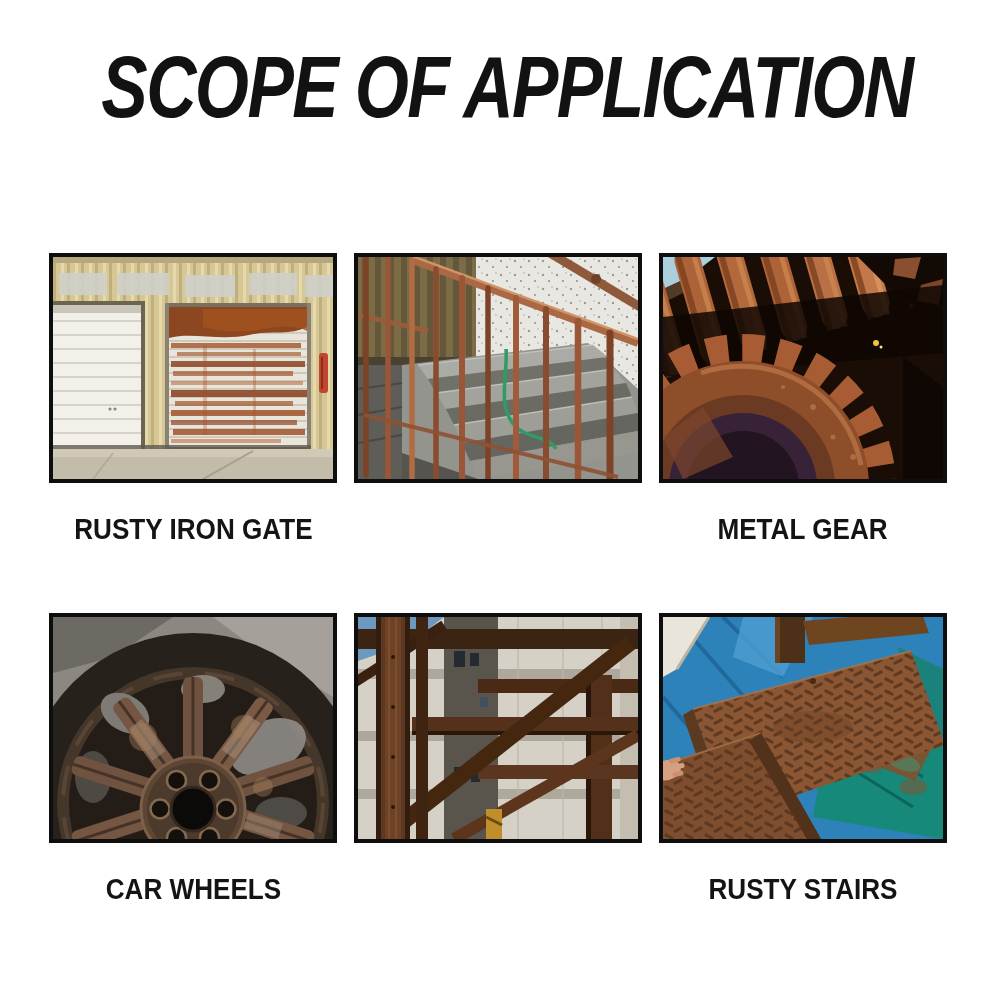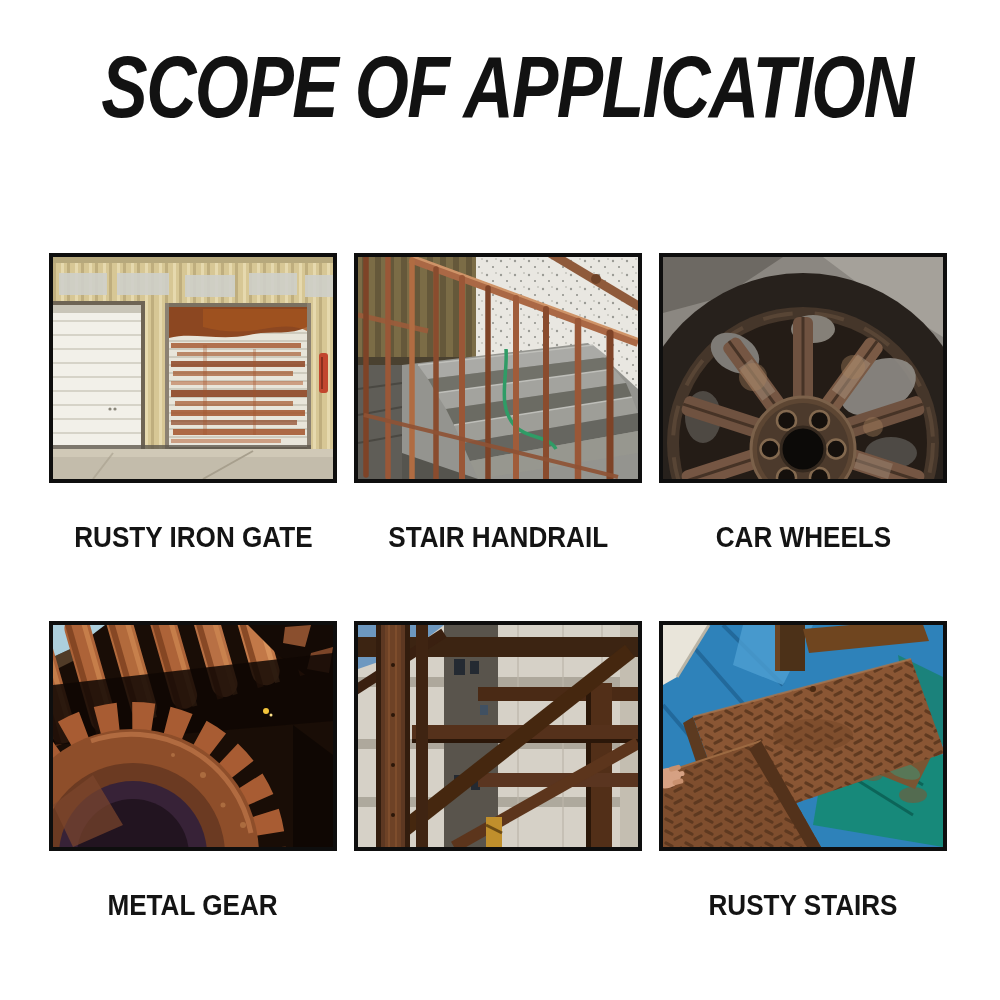--- a/index.html
+++ b/index.html
@@ -42,21 +42,21 @@
     column-gap:17px;row-gap:66px;
   }
   figure.cell{margin:0;padding:0;}
   .frame{
     width:280px;height:222px;
     border:4px solid #0e0e0e;
     background:#888;
   }
   .frame svg{display:block;width:280px;height:222px;}
   figcaption.caption{
-    margin-top:36px;height:36px;line-height:36px;
+    margin-top:28px;height:36px;line-height:36px;
     text-align:center;
   }
   figcaption.caption > span{
     display:inline-block;white-space:nowrap;
     font-size:29px;font-weight:bold;
     transform:scaleX(0.90);transform-origin:center;
     color:#141414;
   }
 </style>
 </head>
@@ -226,112 +226,20 @@
             <line x1="104" y1="21" x2="104" y2="222" stroke="#9a5737" stroke-width="6"></line>
             <line x1="130" y1="31" x2="130" y2="222" stroke="#7e4327" stroke-width="5.5"></line>
             <line x1="158" y1="41" x2="158" y2="222" stroke="#a05c3a" stroke-width="6"></line>
             <line x1="188" y1="52" x2="188" y2="222" stroke="#8a4c2e" stroke-width="6"></line>
             <line x1="220" y1="64" x2="220" y2="222" stroke="#9a5737" stroke-width="6.5"></line>
             <line x1="252" y1="76" x2="252" y2="222" stroke="#7e4327" stroke-width="7"></line>
           </g>
           <line x1="6" y1="158" x2="260" y2="220" stroke="#8f5234" stroke-width="4" opacity="0.9"></line>
         </svg>
       </div>
-      <figcaption class="caption">
-        <span>STAIR HANDRAIL</span>
-      </figcaption>
-    </figure>
-
-    <figure class="cell">
-      <div class="frame">
-        <svg viewBox="0 0 280 222">
-          <rect width="280" height="222" fill="#8b8781"></rect>
-          <polygon points="0,0 120,0 60,40 0,56" fill="#6d6963"></polygon>
-          <polygon points="160,0 280,0 280,80 200,30" fill="#a5a19a"></polygon>
-          <circle cx="140" cy="186" r="170" fill="#27211c"></circle>
-          <circle cx="140" cy="186" r="136" fill="#45362a"></circle>
-          <circle cx="140" cy="186" r="130" fill="none" stroke="#6b5440" stroke-width="4" stroke-dasharray="30 22" opacity="0.5"></circle>
-          <circle cx="140" cy="186" r="124" fill="#241c16"></circle>
-
-          <ellipse cx="215" cy="130" rx="40" ry="26" fill="#8f8c86" opacity="0.9" transform="rotate(-25 215 130)"></ellipse>
-          <ellipse cx="72" cy="96" rx="26" ry="18" fill="#7e7b76" transform="rotate(30 72 96)"></ellipse>
-          <ellipse cx="150" cy="72" rx="22" ry="14" fill="#858078"></ellipse>
-          <ellipse cx="40" cy="160" rx="18" ry="26" fill="#6b6862" opacity="0.6"></ellipse>
-          <ellipse cx="228" cy="196" rx="26" ry="16" fill="#4e4a45"></ellipse>
-
-          <g>
-            <g transform="translate(140,186) rotate(-162)">
-                <rect x="30" y="-10" width="96" height="20" rx="6" fill="#6f5240"></rect>
-                <rect x="30" y="-1.5" width="96" height="3" fill="#463326"></rect>
-              </g>
-            <g transform="translate(140,186) rotate(-126)">
-                <rect x="30" y="-10" width="96" height="20" rx="6" fill="#755643"></rect>
-                <rect x="30" y="-1.5" width="96" height="3" fill="#463326"></rect>
-                <rect x="58" y="-8" width="40" height="16" fill="#9b8673" opacity="0.55"></rect>
-              </g>
-            <g transform="translate(140,186) rotate(-90)">
-                <rect x="30" y="-10" width="96" height="20" rx="6" fill="#6f5240"></rect>
-                <rect x="30" y="-1.5" width="96" height="3" fill="#463326"></rect>
-              </g>
-            <g transform="translate(140,186) rotate(-54)">
-                <rect x="30" y="-10" width="96" height="20" rx="6" fill="#7a5a45"></rect>
-                <rect x="30" y="-1.5" width="96" height="3" fill="#463326"></rect>
-                <rect x="60" y="-8" width="44" height="16" fill="#a18b76" opacity="0.6"></rect>
-              </g>
-            <g transform="translate(140,186) rotate(-18)">
-                <rect x="30" y="-10" width="96" height="20" rx="6" fill="#6f5240"></rect>
-                <rect x="30" y="-1.5" width="96" height="3" fill="#463326"></rect>
-              </g>
-            <g transform="translate(140,186) rotate(18)">
-                <rect x="30" y="-10" width="96" height="20" rx="6" fill="#755643"></rect>
-                <rect x="30" y="-1.5" width="96" height="3" fill="#463326"></rect>
-                <rect x="56" y="-8" width="36" height="16" fill="#9b8673" opacity="0.5"></rect>
-              </g>
-            <g transform="translate(140,186) rotate(54)">
-                <rect x="30" y="-10" width="96" height="20" rx="6" fill="#6f5240"></rect>
-                <rect x="30" y="-1.5" width="96" height="3" fill="#463326"></rect>
-              </g>
-            <g transform="translate(140,186) rotate(90)">
-                <rect x="30" y="-10" width="96" height="20" rx="6" fill="#755643"></rect>
-                <rect x="30" y="-1.5" width="96" height="3" fill="#463326"></rect>
-              </g>
-            <g transform="translate(140,186) rotate(126)">
-                <rect x="30" y="-10" width="96" height="20" rx="6" fill="#6f5240"></rect>
-                <rect x="30" y="-1.5" width="96" height="3" fill="#463326"></rect>
-              </g>
-            <g transform="translate(140,186) rotate(162)">
-                <rect x="30" y="-10" width="96" height="20" rx="6" fill="#755643"></rect>
-                <rect x="30" y="-1.5" width="96" height="3" fill="#463326"></rect>
-              </g>
-          </g>
-          <g fill="#a8835f" opacity="0.4">
-            <circle cx="90" cy="120" r="14"></circle>
-              <circle cx="190" cy="110" r="12"></circle>
-            <circle cx="120" cy="226" r="16"></circle>
-              <circle cx="210" cy="170" r="10"></circle>
-          </g>
-
-          <circle cx="140" cy="192" r="52" fill="#5d4633"></circle>
-          <circle cx="140" cy="192" r="52" fill="none" stroke="#7b614a" stroke-width="3"></circle>
-          <circle cx="140" cy="192" r="46" fill="#4c3a2c"></circle>
-          <g fill="#15100c" stroke="#83694f" stroke-width="2.5">
-            <circle cx="173" cy="192" r="9.5"></circle>
-            <circle cx="156.5" cy="220.6" r="9.5"></circle>
-            <circle cx="123.5" cy="220.6" r="9.5"></circle>
-            <circle cx="107" cy="192" r="9.5"></circle>
-            <circle cx="123.5" cy="163.4" r="9.5"></circle>
-            <circle cx="156.5" cy="163.4" r="9.5"></circle>
-          </g>
-          <circle cx="140" cy="192" r="22" fill="#0c0a08"></circle>
-          <circle cx="140" cy="192" r="22" fill="none" stroke="#35291f" stroke-width="3"></circle>
-        </svg>
-      </div>
-      <figcaption class="caption">
-        <span>CAR WHEELS</span>
-      </figcaption>
     </figure>
 
     <figure class="cell">
       <div class="frame">
         <svg viewBox="0 0 280 222">
           <rect width="280" height="222" fill="#190d06"></rect>
           <polygon points="0,0 52,0 26,20 0,32" fill="#accfdd"></polygon>
           <polygon points="0,32 26,20 40,26 0,46" fill="#8a6a48" opacity="0.5"></polygon>
 
           <g transform="rotate(-16 140 40)">
@@ -384,20 +292,109 @@
         </svg>
       </div>
       <figcaption class="caption">
         <span>METAL GEAR</span>
       </figcaption>
     </figure>
 
     <figure class="cell">
       <div class="frame">
         <svg viewBox="0 0 280 222">
+          <rect width="280" height="222" fill="#8b8781"></rect>
+          <polygon points="0,0 120,0 60,40 0,56" fill="#6d6963"></polygon>
+          <polygon points="160,0 280,0 280,80 200,30" fill="#a5a19a"></polygon>
+          <circle cx="140" cy="186" r="170" fill="#27211c"></circle>
+          <circle cx="140" cy="186" r="136" fill="#45362a"></circle>
+          <circle cx="140" cy="186" r="130" fill="none" stroke="#6b5440" stroke-width="4" stroke-dasharray="30 22" opacity="0.5"></circle>
+          <circle cx="140" cy="186" r="124" fill="#241c16"></circle>
+
+          <ellipse cx="215" cy="130" rx="40" ry="26" fill="#8f8c86" opacity="0.9" transform="rotate(-25 215 130)"></ellipse>
+          <ellipse cx="72" cy="96" rx="26" ry="18" fill="#7e7b76" transform="rotate(30 72 96)"></ellipse>
+          <ellipse cx="150" cy="72" rx="22" ry="14" fill="#858078"></ellipse>
+          <ellipse cx="40" cy="160" rx="18" ry="26" fill="#6b6862" opacity="0.6"></ellipse>
+          <ellipse cx="228" cy="196" rx="26" ry="16" fill="#4e4a45"></ellipse>
+
+          <g>
+            <g transform="translate(140,186) rotate(-162)">
+                <rect x="30" y="-10" width="96" height="20" rx="6" fill="#6f5240"></rect>
+                <rect x="30" y="-1.5" width="96" height="3" fill="#463326"></rect>
+              </g>
+            <g transform="translate(140,186) rotate(-126)">
+                <rect x="30" y="-10" width="96" height="20" rx="6" fill="#755643"></rect>
+                <rect x="30" y="-1.5" width="96" height="3" fill="#463326"></rect>
+                <rect x="58" y="-8" width="40" height="16" fill="#9b8673" opacity="0.55"></rect>
+              </g>
+            <g transform="translate(140,186) rotate(-90)">
+                <rect x="30" y="-10" width="96" height="20" rx="6" fill="#6f5240"></rect>
+                <rect x="30" y="-1.5" width="96" height="3" fill="#463326"></rect>
+              </g>
+            <g transform="translate(140,186) rotate(-54)">
+                <rect x="30" y="-10" width="96" height="20" rx="6" fill="#7a5a45"></rect>
+                <rect x="30" y="-1.5" width="96" height="3" fill="#463326"></rect>
+                <rect x="60" y="-8" width="44" height="16" fill="#a18b76" opacity="0.6"></rect>
+              </g>
+            <g transform="translate(140,186) rotate(-18)">
+                <rect x="30" y="-10" width="96" height="20" rx="6" fill="#6f5240"></rect>
+                <rect x="30" y="-1.5" width="96" height="3" fill="#463326"></rect>
+              </g>
+            <g transform="translate(140,186) rotate(18)">
+                <rect x="30" y="-10" width="96" height="20" rx="6" fill="#755643"></rect>
+                <rect x="30" y="-1.5" width="96" height="3" fill="#463326"></rect>
+                <rect x="56" y="-8" width="36" height="16" fill="#9b8673" opacity="0.5"></rect>
+              </g>
+            <g transform="translate(140,186) rotate(54)">
+                <rect x="30" y="-10" width="96" height="20" rx="6" fill="#6f5240"></rect>
+                <rect x="30" y="-1.5" width="96" height="3" fill="#463326"></rect>
+              </g>
+            <g transform="translate(140,186) rotate(90)">
+                <rect x="30" y="-10" width="96" height="20" rx="6" fill="#755643"></rect>
+                <rect x="30" y="-1.5" width="96" height="3" fill="#463326"></rect>
+              </g>
+            <g transform="translate(140,186) rotate(126)">
+                <rect x="30" y="-10" width="96" height="20" rx="6" fill="#6f5240"></rect>
+                <rect x="30" y="-1.5" width="96" height="3" fill="#463326"></rect>
+              </g>
+            <g transform="translate(140,186) rotate(162)">
+                <rect x="30" y="-10" width="96" height="20" rx="6" fill="#755643"></rect>
+                <rect x="30" y="-1.5" width="96" height="3" fill="#463326"></rect>
+              </g>
+          </g>
+          <g fill="#a8835f" opacity="0.4">
+            <circle cx="90" cy="120" r="14"></circle>
+              <circle cx="190" cy="110" r="12"></circle>
+            <circle cx="120" cy="226" r="16"></circle>
+              <circle cx="210" cy="170" r="10"></circle>
+          </g>
+
+          <circle cx="140" cy="192" r="52" fill="#5d4633"></circle>
+          <circle cx="140" cy="192" r="52" fill="none" stroke="#7b614a" stroke-width="3"></circle>
+          <circle cx="140" cy="192" r="46" fill="#4c3a2c"></circle>
+          <g fill="#15100c" stroke="#83694f" stroke-width="2.5">
+            <circle cx="173" cy="192" r="9.5"></circle>
+            <circle cx="156.5" cy="220.6" r="9.5"></circle>
+            <circle cx="123.5" cy="220.6" r="9.5"></circle>
+            <circle cx="107" cy="192" r="9.5"></circle>
+            <circle cx="123.5" cy="163.4" r="9.5"></circle>
+            <circle cx="156.5" cy="163.4" r="9.5"></circle>
+          </g>
+          <circle cx="140" cy="192" r="22" fill="#0c0a08"></circle>
+          <circle cx="140" cy="192" r="22" fill="none" stroke="#35291f" stroke-width="3"></circle>
+        </svg>
+      </div>
+      <figcaption class="caption">
+        <span>CAR WHEELS</span>
+      </figcaption>
+    </figure>
+
+    <figure class="cell">
+      <div class="frame">
+        <svg viewBox="0 0 280 222">
           <rect width="280" height="222" fill="#d6d1c7"></rect>
           <polygon points="0,0 86,0 52,26 0,44" fill="#6d98c0"></polygon>
           <g fill="#aaa498" opacity="0.9">
             <rect y="52" width="280" height="10"></rect>
             <rect y="114" width="280" height="10"></rect>
             <rect y="172" width="280" height="10"></rect>
           </g>
           <g stroke="#bcb6aa" stroke-width="2" opacity="0.6">
             <line x1="160" y1="0" x2="160" y2="222"></line>
             <line x1="205" y1="0" x2="205" y2="222"></line>

